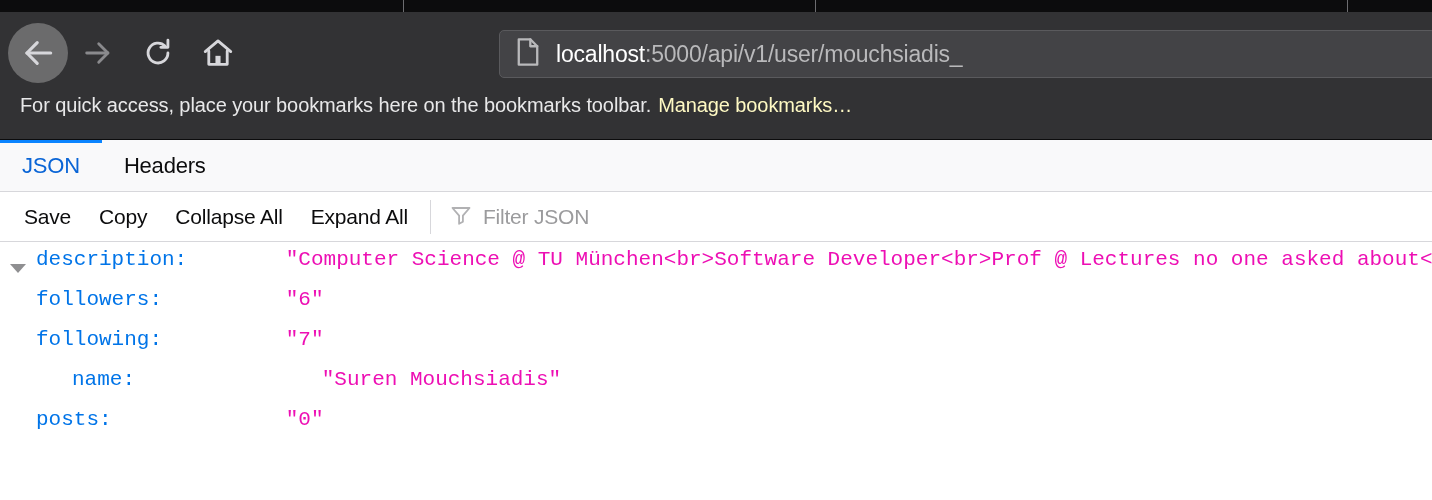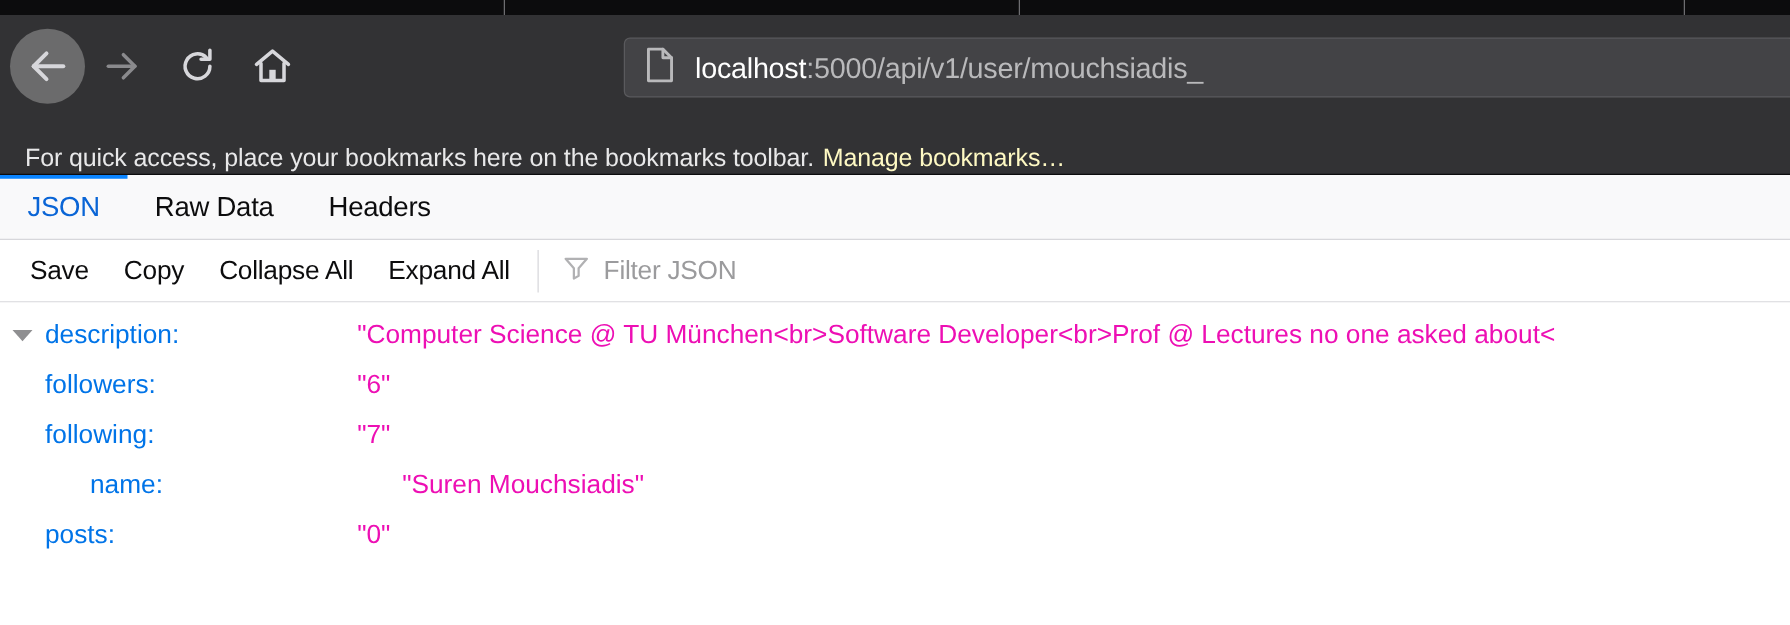--- a/index.html
+++ b/index.html
@@ -72,21 +72,21 @@
     color: #b9b9bb;
     white-space: nowrap;
     letter-spacing: -0.2px;
   }
   #url-text .host { color: #ffffff; }
 
   #bookmarks-bar {
     height: 46px;
     background: #323234;
     display: flex;
-    align-items: flex-end;
+    align-items: flex-start;
     padding-left: 20px;
     border-bottom: 1px solid #0c0c0d;
   }
   #bookmarks-msg {
     font-size: 20px;
     color: #e8e8e9;
     letter-spacing: -0.1px;
   }
   #manage-bookmarks-link {
     font-size: 20px;
@@ -158,23 +158,22 @@
     letter-spacing: -0.2px;
   }
 
   #json-rows {
     padding-top: 6px;
     background: #ffffff;
   }
   .json-row {
     height: 40px;
     display: flex;
-    align-items: center;
     white-space: nowrap;
-    font-family: Liberation Sans, sans-serif;
+    font-family: Liberation Mono, monospace;
     font-size: 21px;
     overflow: hidden;
   }
   .json-row.highlight { background: #eff6fd; }
 
   .twisty-cell {
     width: 36px;
     flex: 0 0 36px;
     display: flex;
     align-items: center;
@@ -263,23 +262,20 @@
     <span id="manage-bookmarks-link">Manage bookmarks…</span>
   </div>
 
 </div>
 
 <div id="json-viewer">
 
   <div id="viewer-tabs">
     <div class="viewer-tab active">
       <span>JSON</span>
-    </div>
-    <div class="viewer-tab">
-      <span>Raw Data</span>
     </div>
     <div class="viewer-tab">
       <span>Headers</span>
     </div>
   </div>
 
   <div id="viewer-toolbar">
     <div class="toolbar-btn">Save</div>
     <div class="toolbar-btn">Copy</div>
     <div class="toolbar-btn">Collapse All</div>

